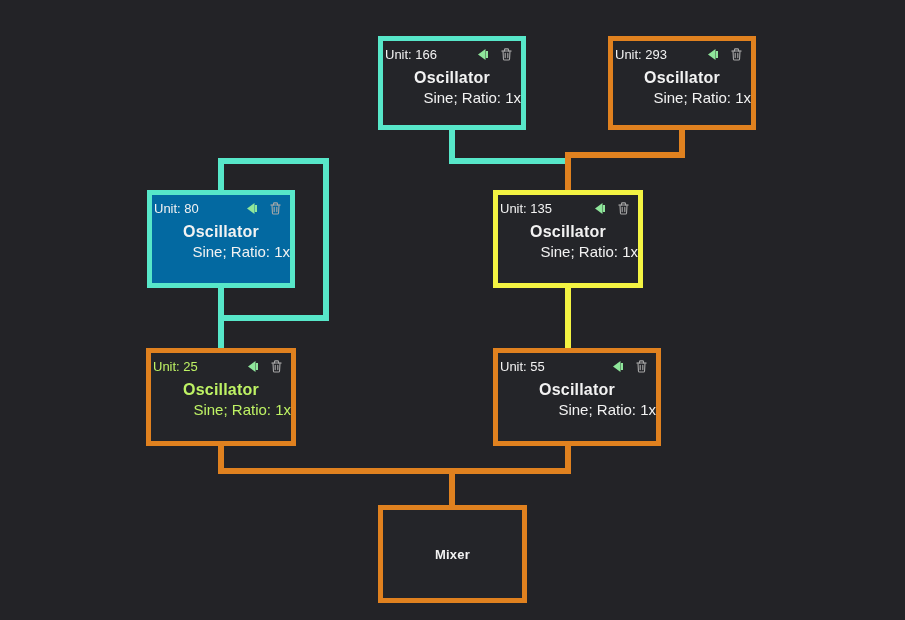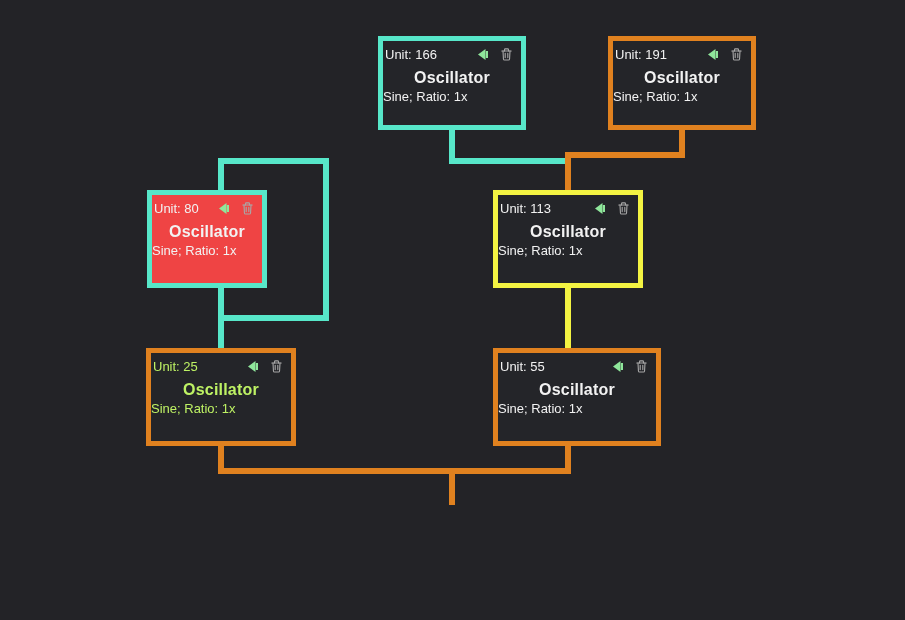--- a/index.html
+++ b/index.html
@@ -53,22 +53,22 @@
   }
   .icon-btn svg { display: block; }
   .node-title {
     text-align: center;
     font-weight: 700;
     font-size: 16px;
     margin-top: 6px;
     letter-spacing: 0.2px;
   }
   .node-sub {
-    text-align: left;
-    font-size: 13px;
+    text-align: right;
+    font-size: 15px;
     margin-top: 2px;
   }
   .mixer-label-wrap {
     position: absolute;
     inset: 0;
     display: flex;
     align-items: center;
     justify-content: center;
   }
   .mixer-title {
@@ -123,44 +123,44 @@
             </svg>
         </span>
       </span>
     </div>
     <div class="node-title">Oscillator</div>
     <div class="node-sub">Sine; Ratio: 1x</div>
   </div>
 
   <div class="node" style="left: 608px; top: 36px; width: 148px; height: 94px; border-color: rgb(224, 129, 31); background: rgb(36, 37, 41); color: rgb(242, 242, 242);">
     <div class="node-header">
-      <span class="unit-label">Unit: 191</span>
-      <span class="icon-group">
-        <span class="icon-btn" style="color: rgb(143, 231, 155);">
-          <svg width="15" height="15" viewBox="0 0 15 15">
-              <polygon points="10.5,2 3,7.5 10.5,13" fill="currentColor"></polygon>
-              <rect x="10.8" y="4" width="2.2" height="7" fill="currentColor"></rect>
-            </svg>
-        </span>
-        <span class="icon-btn" style="color: rgb(168, 168, 168);">
-          <svg width="15" height="15" viewBox="0 0 15 15" fill="none" stroke="currentColor" stroke-width="1.1" stroke-linecap="round" stroke-linejoin="round">
-              <path d="M2.8 4 h9.4"></path>
-              <path d="M5.5 4 V2.8 a0.9 0.9 0 0 1 0.9 -0.9 h2.2 a0.9 0.9 0 0 1 0.9 0.9 V4"></path>
-              <path d="M4 4 l0.45 8 a1.1 1.1 0 0 0 1.1 1 h3.9 a1.1 1.1 0 0 0 1.1 -1 L11 4"></path>
-              <path d="M6.2 6.4 v4.2"></path>
-              <path d="M8.8 6.4 v4.2"></path>
-            </svg>
-        </span>
-      </span>
-    </div>
-    <div class="node-title">Oscillator</div>
-    <div class="node-sub">Sine; Ratio: 1x</div>
-  </div>
-
-  <div class="node" style="left: 147px; top: 190px; width: 120px; height: 98px; border-color: rgb(87, 231, 201); background: #ef4444; color: rgb(242, 242, 242);">
+      <span class="unit-label">Unit: 293</span>
+      <span class="icon-group">
+        <span class="icon-btn" style="color: rgb(143, 231, 155);">
+          <svg width="15" height="15" viewBox="0 0 15 15">
+              <polygon points="10.5,2 3,7.5 10.5,13" fill="currentColor"></polygon>
+              <rect x="10.8" y="4" width="2.2" height="7" fill="currentColor"></rect>
+            </svg>
+        </span>
+        <span class="icon-btn" style="color: rgb(168, 168, 168);">
+          <svg width="15" height="15" viewBox="0 0 15 15" fill="none" stroke="currentColor" stroke-width="1.1" stroke-linecap="round" stroke-linejoin="round">
+              <path d="M2.8 4 h9.4"></path>
+              <path d="M5.5 4 V2.8 a0.9 0.9 0 0 1 0.9 -0.9 h2.2 a0.9 0.9 0 0 1 0.9 0.9 V4"></path>
+              <path d="M4 4 l0.45 8 a1.1 1.1 0 0 0 1.1 1 h3.9 a1.1 1.1 0 0 0 1.1 -1 L11 4"></path>
+              <path d="M6.2 6.4 v4.2"></path>
+              <path d="M8.8 6.4 v4.2"></path>
+            </svg>
+        </span>
+      </span>
+    </div>
+    <div class="node-title">Oscillator</div>
+    <div class="node-sub">Sine; Ratio: 1x</div>
+  </div>
+
+  <div class="node" style="left: 147px; top: 190px; width: 148px; height: 98px; border-color: rgb(87, 231, 201); background: #0369a1; color: rgb(242, 242, 242);">
     <div class="node-header">
       <span class="unit-label">Unit: 80</span>
       <span class="icon-group">
         <span class="icon-btn" style="color: rgb(143, 231, 155);">
           <svg width="15" height="15" viewBox="0 0 15 15">
               <polygon points="10.5,2 3,7.5 10.5,13" fill="currentColor"></polygon>
               <rect x="10.8" y="4" width="2.2" height="7" fill="currentColor"></rect>
             </svg>
         </span>
         <span class="icon-btn" style="color: rgb(168, 168, 168);">
@@ -173,21 +173,21 @@
             </svg>
         </span>
       </span>
     </div>
     <div class="node-title">Oscillator</div>
     <div class="node-sub">Sine; Ratio: 1x</div>
   </div>
 
   <div class="node" style="left: 493px; top: 190px; width: 150px; height: 98px; border-color: rgb(243, 243, 66); background: rgb(36, 37, 41); color: rgb(242, 242, 242);">
     <div class="node-header">
-      <span class="unit-label">Unit: 113</span>
+      <span class="unit-label">Unit: 135</span>
       <span class="icon-group">
         <span class="icon-btn" style="color: rgb(143, 231, 155);">
           <svg width="15" height="15" viewBox="0 0 15 15">
               <polygon points="10.5,2 3,7.5 10.5,13" fill="currentColor"></polygon>
               <rect x="10.8" y="4" width="2.2" height="7" fill="currentColor"></rect>
             </svg>
         </span>
         <span class="icon-btn" style="color: rgb(168, 168, 168);">
           <svg width="15" height="15" viewBox="0 0 15 15" fill="none" stroke="currentColor" stroke-width="1.1" stroke-linecap="round" stroke-linejoin="round">
               <path d="M2.8 4 h9.4"></path>
@@ -246,14 +246,19 @@
               <path d="M6.2 6.4 v4.2"></path>
               <path d="M8.8 6.4 v4.2"></path>
             </svg>
         </span>
       </span>
     </div>
     <div class="node-title">Oscillator</div>
     <div class="node-sub">Sine; Ratio: 1x</div>
   </div>
 
+  <div class="node" style="left: 378px; top: 505px; width: 149px; height: 98px; border-color: rgb(224, 129, 31); background: rgb(36, 37, 41); color: rgb(242, 242, 242);">
+    <div class="mixer-label-wrap">
+      <span class="mixer-title">Mixer</span>
+    </div>
+  </div>
 
 </div>
 
 </body></html>

